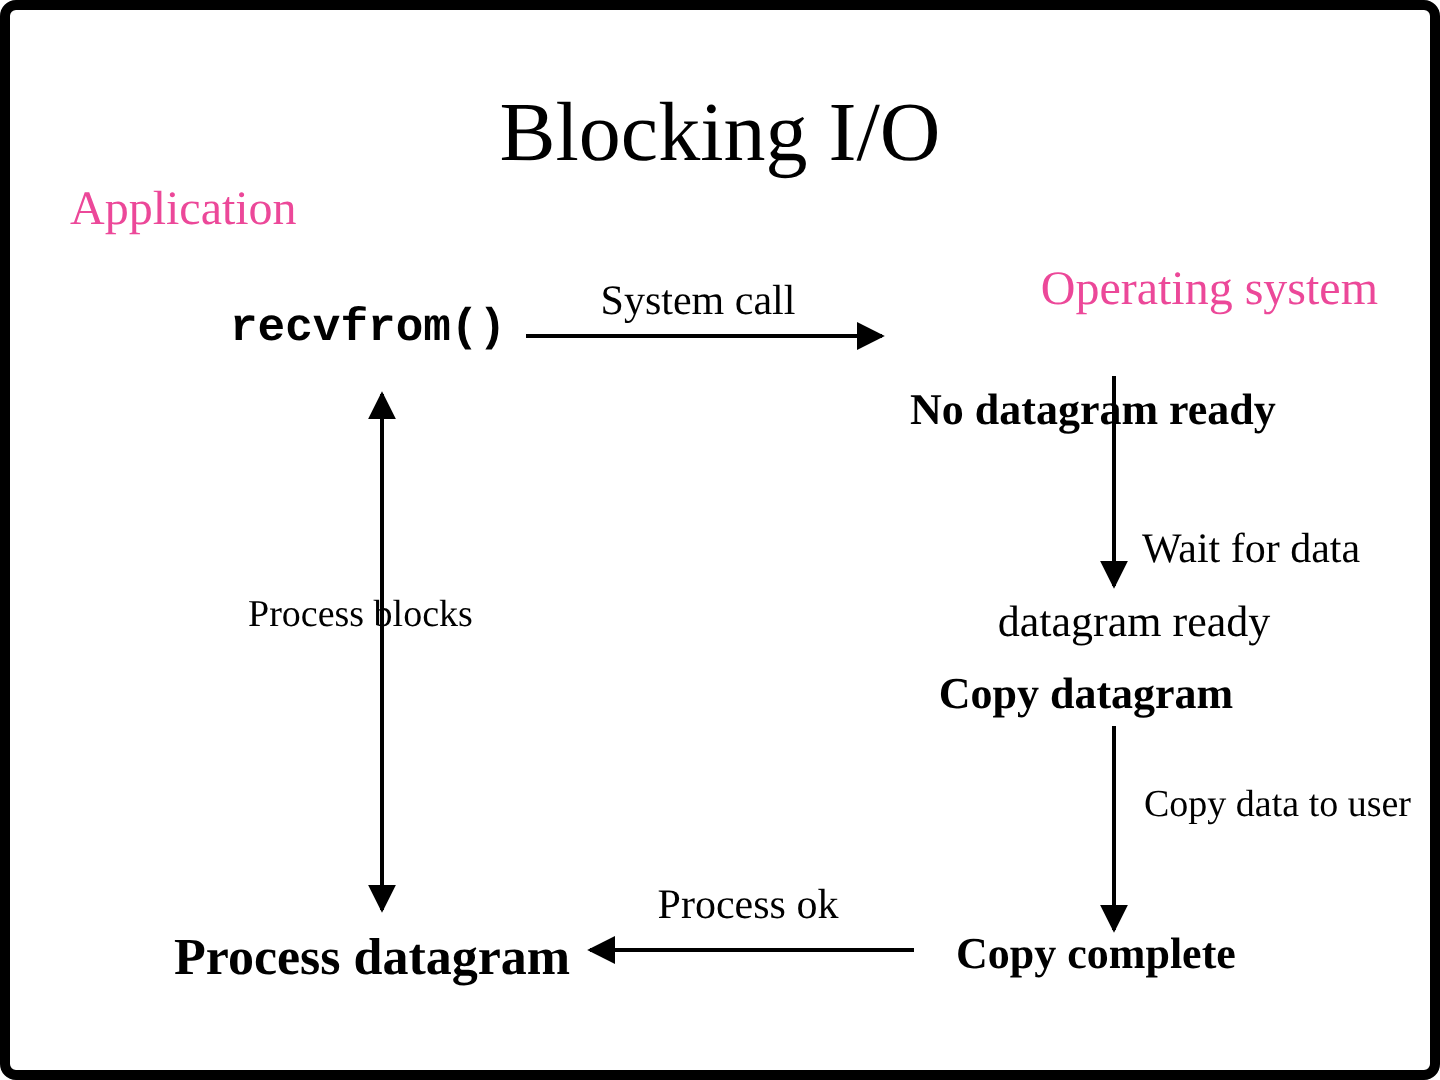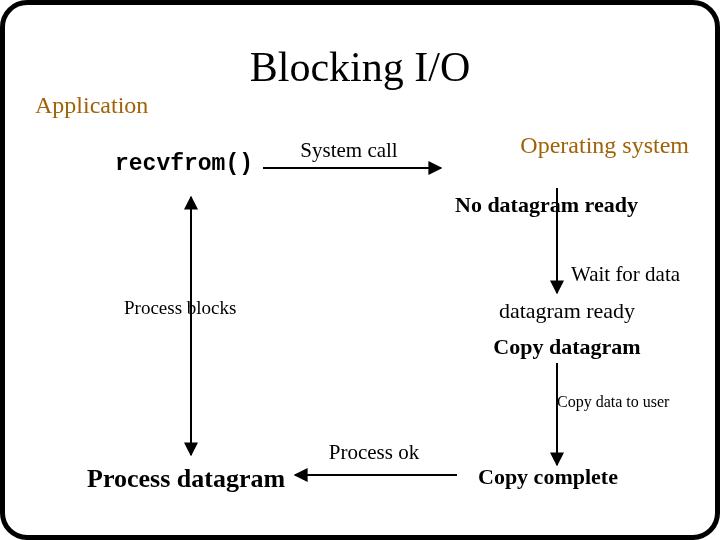--- a/index.html
+++ b/index.html
@@ -2,41 +2,41 @@
 <html><head>
 <meta charset="utf-8">
 <style>
   html,body{margin:0;padding:0;background:#ffffff;}
   .slide{
     position:relative;
     width:720px;height:540px;
     background:#ffffff;
     box-sizing:border-box;
     border:5px solid #000000;
-    border-radius:27px;
+    border-radius:8px;
     overflow:hidden;
     font-family:"Liberation Serif", serif;
     color:#000000;
   }
   .lbl{position:absolute;line-height:1.08;white-space:nowrap;}
   #title{top:40px;left:0;right:0;text-align:center;font-size:42px;}
   #application{top:88px;left:30px;font-size:24px;}
   #operating-system{top:88px;right:26px;font-size:24px;margin-top:40px;}
   #recvfrom{top:147px;left:110px;font-family:"Liberation Mono", monospace;font-weight:bold;font-size:23px;}
   #system-call{top:134px;left:344px;transform:translateX(-50%);font-size:21px;}
   #no-datagram{top:148px;left:450px;font-weight:bold;font-size:22px;margin-top:40px;}
   #wait-for-data{top:222px;left:566px;font-size:21px;margin-top:36px;}
   #process-blocks{top:293px;left:119px;font-size:19px;}
   #datagram-ready{top:294px;left:562px;transform:translateX(-50%);font-weight:normal;font-size:22px;}
-  #copy-datagram{top:330px;left:562px;transform:translateX(-50%);font-weight:bold;font-size:22px;}
-  #copy-data-to-user{top:388px;left:552px;font-size:16px;}
+  #copy-datagram{top:330px;left:538px;transform:translateX(-50%);font-weight:bold;font-size:22px;}
+  #copy-data-to-user{top:388px;left:567px;font-size:19px;}
   #return-ok{top:436px;left:369px;transform:translateX(-50%);font-size:21px;}
   #process-datagram{top:460px;left:82px;font-weight:bold;font-size:26px;}
   #copy-complete{top:460px;left:473px;font-weight:bold;font-size:22px;}
-  .blue{color:#a16207;}
+  .blue{color:#ec4899;}
   svg.arrows{position:absolute;top:0;left:0;width:720px;height:540px;pointer-events:none;}
 </style>
 </head>
 <body>
 
 <div class="slide">
 
   <svg class="arrows" viewBox="0 0 720 540">
     <defs>
       <marker id="ah" viewBox="0 0 10 10" refX="9" refY="5" markerWidth="7" markerHeight="7" orient="auto-start-reverse">

